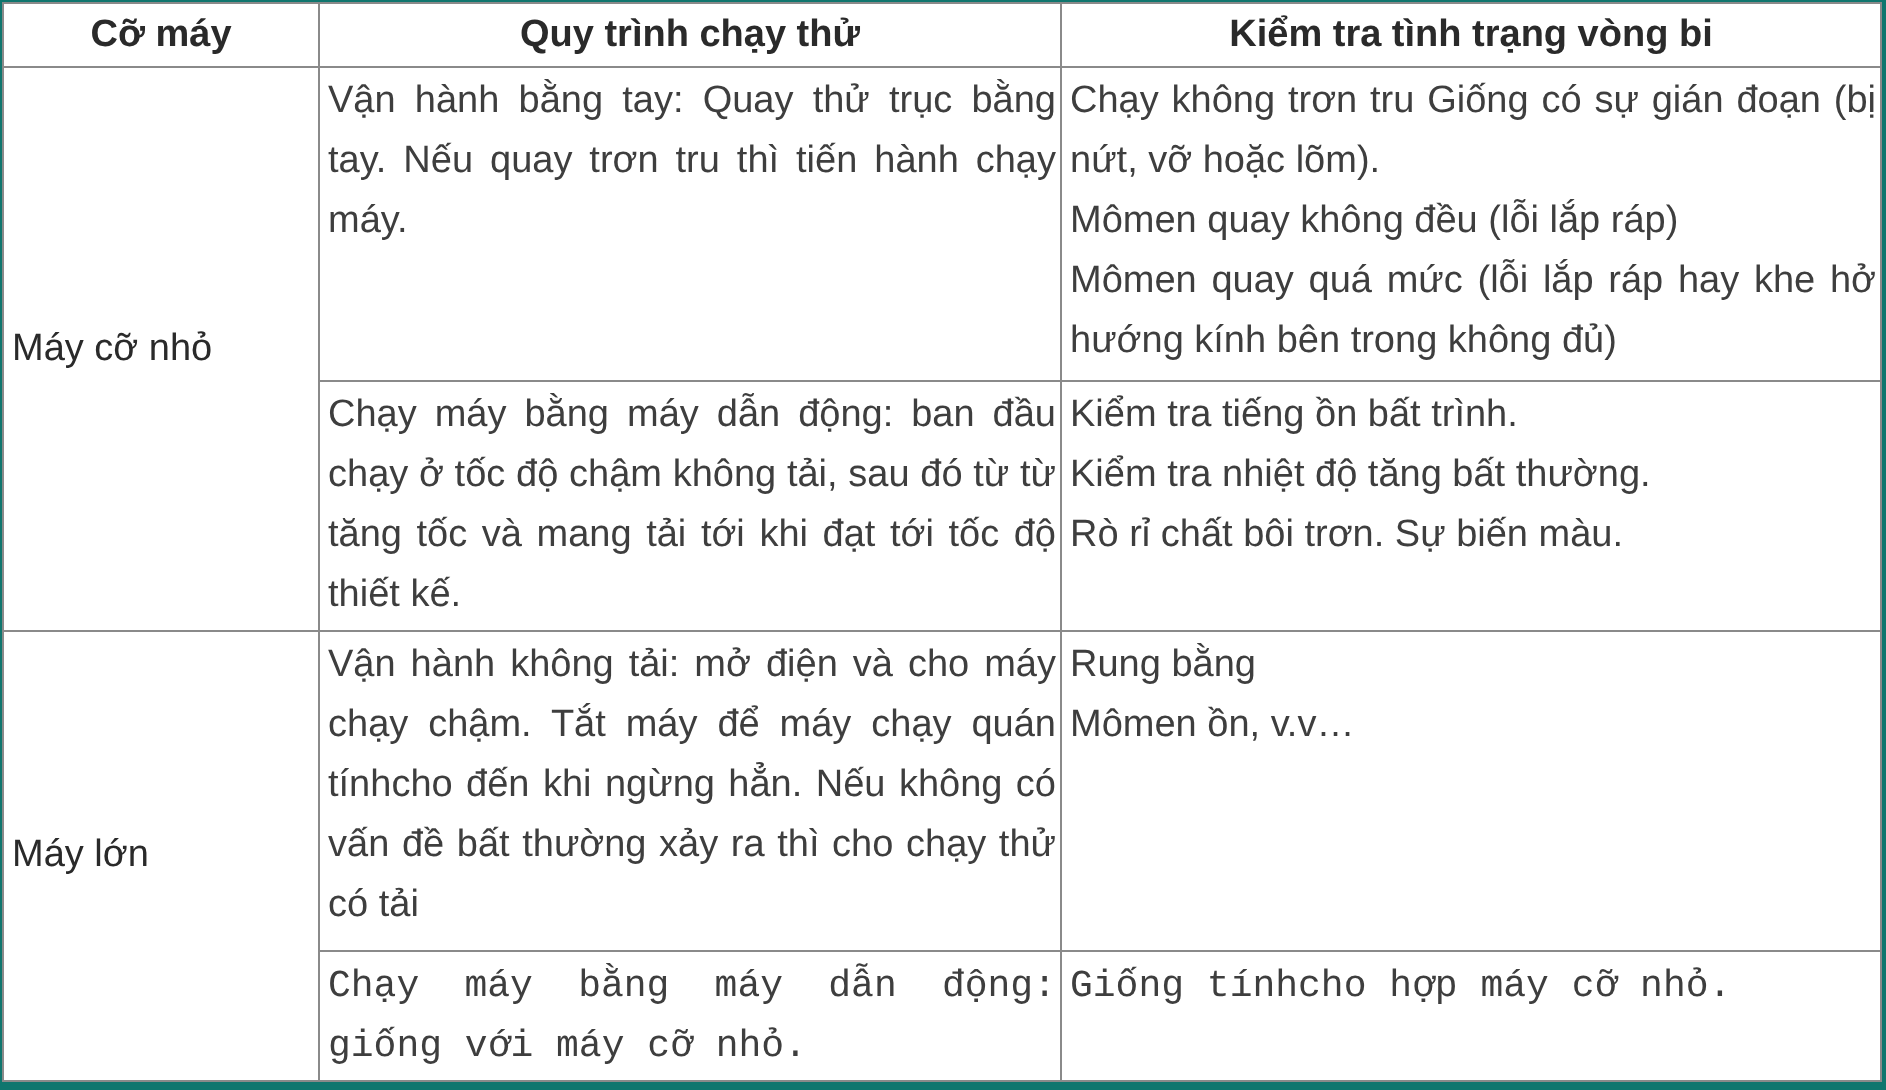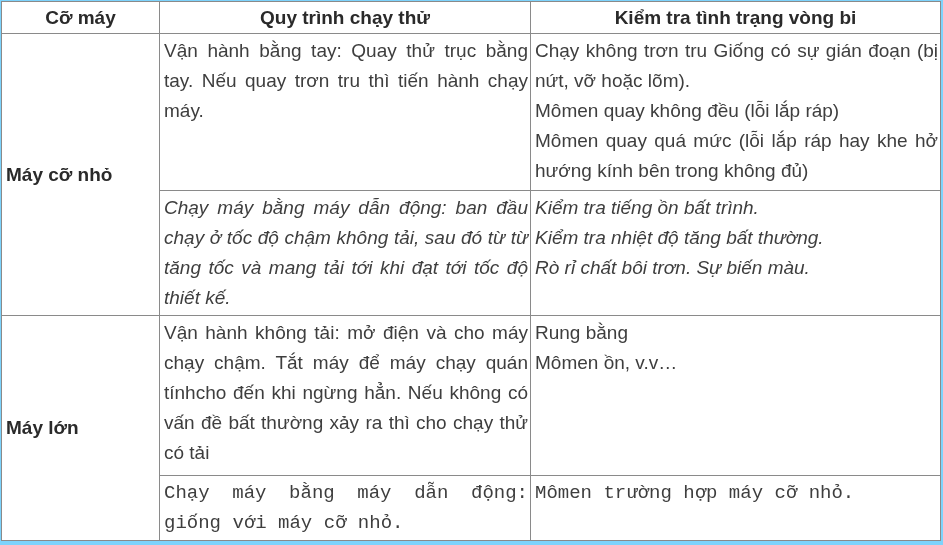--- a/index.html
+++ b/index.html
@@ -4,21 +4,21 @@
 <style>
   html, body {
     margin: 0;
     padding: 0;
     background: #ffffff;
     font-family: "Liberation Sans", "DejaVu Sans", sans-serif;
   }
   .page {
     width: 943px;
     height: 545px;
-    background: #7dd3fc;
+    background: #0f766e;
     box-sizing: border-box;
     padding: 1px 0 0 1px;
   }
   table.runin {
     border-collapse: collapse;
     table-layout: fixed;
     width: 939px;
     background: #ffffff;
   }
   table.runin th,
@@ -38,31 +38,31 @@
   }
   table.runin td {
     font-size: 19px;
     line-height: 30px;
     color: #3e3e3e;
     vertical-align: top;
     text-align: justify;
     padding: 2px 2px 2px 4px;
   }
   table.runin td.size {
-    font-weight: bold;
+    font-weight: normal;
     color: #2a2a2a;
     vertical-align: middle;
     text-align: left;
     padding-left: 4px;
   }
   table.runin p {
     margin: 0;
   }
   tr.r1 { height: 157px; }
-  tr.r2 { height: 124px; font-style: italic; }
+  tr.r2 { height: 124px; }
   tr.r3 { height: 160px; }
   tr.r4 { height: 58px; font-family: Liberation Mono, monospace; }
 </style>
 </head>
 <body>
 
 <div class="page">
   <table class="runin">
     <colgroup>
       <col style="width:158px">
@@ -110,18 +110,18 @@
         <td>
           <p>Rung bằng</p>
           <p>Mômen ồn, v.v…</p>
         </td>
       </tr>
       <tr class="r4">
         <td>
           <p>Chạy máy bằng máy dẫn động: giống với máy cỡ nhỏ.</p>
         </td>
         <td>
-          <p>Mômen trường hợp máy cỡ nhỏ.</p>
+          <p>Giống tínhcho hợp máy cỡ nhỏ.</p>
         </td>
       </tr>
     </tbody>
   </table>
 </div>
 
 </body></html>

